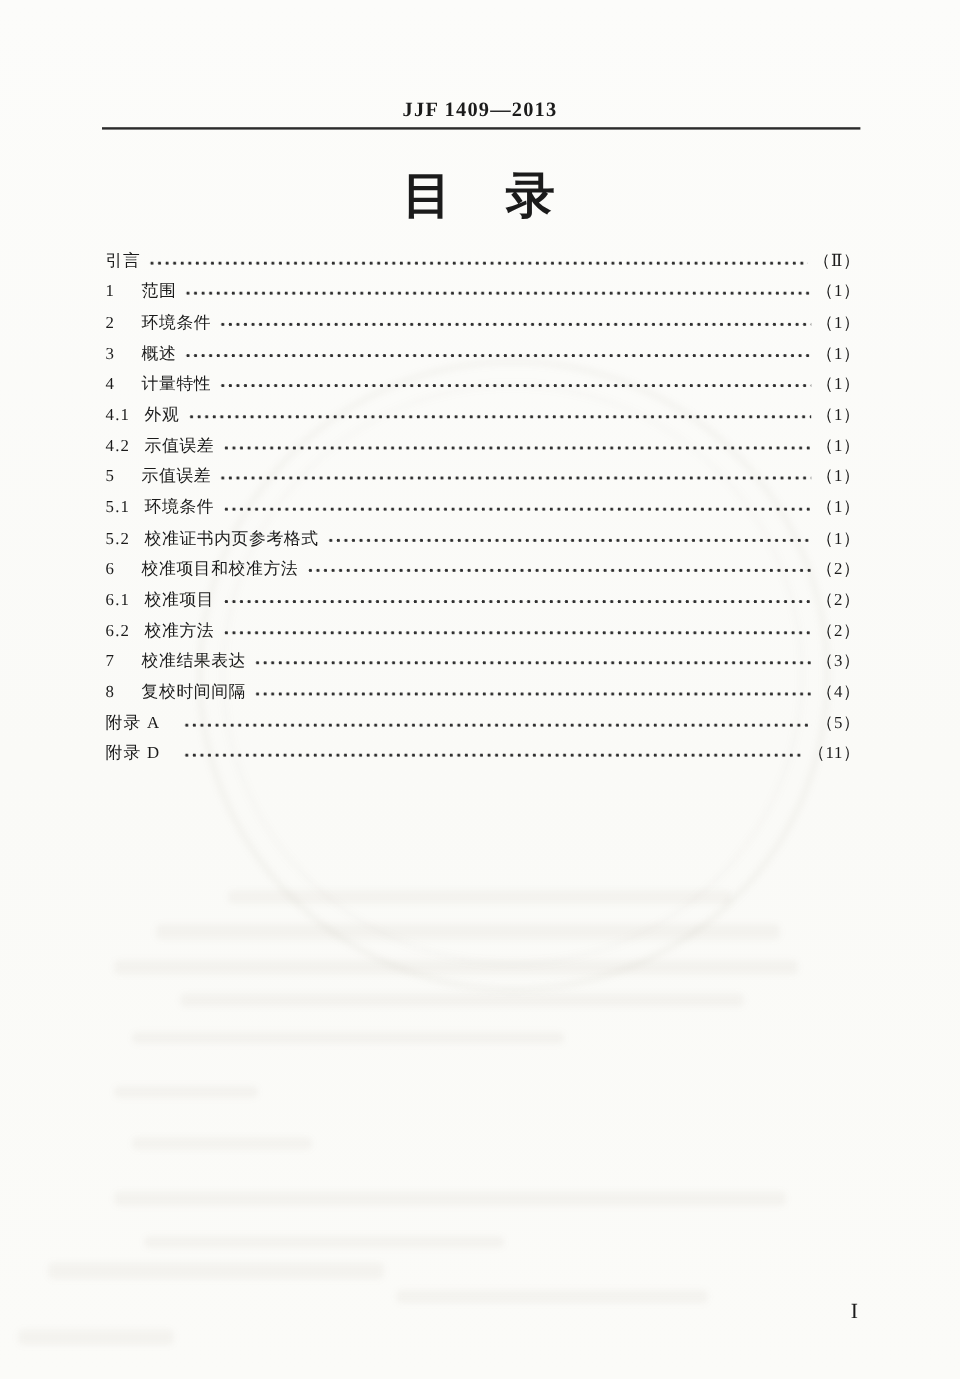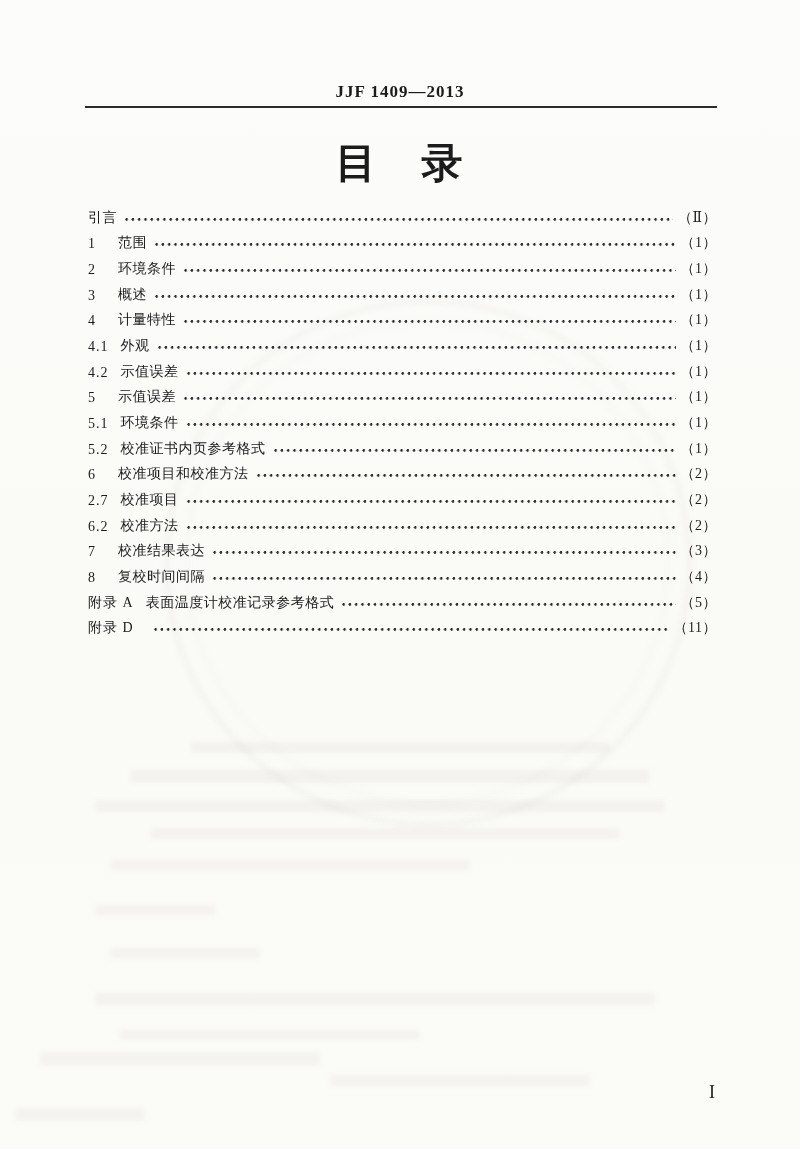--- a/index.html
+++ b/index.html
@@ -188,21 +188,21 @@
       <span class="toc-leader"></span>
       <span class="toc-page">（1）</span>
     </div>
       <div class="toc-row">
       <span class="toc-num w1">6</span>
       <span class="toc-title">校准项目和校准方法</span>
       <span class="toc-leader"></span>
       <span class="toc-page">（2）</span>
     </div>
       <div class="toc-row">
-      <span class="toc-num">2.7</span>
+      <span class="toc-num">6.1</span>
       <span class="toc-title">校准项目</span>
       <span class="toc-leader"></span>
       <span class="toc-page">（2）</span>
     </div>
       <div class="toc-row">
       <span class="toc-num">6.2</span>
       <span class="toc-title">校准方法</span>
       <span class="toc-leader"></span>
       <span class="toc-page">（2）</span>
     </div>
@@ -213,21 +213,20 @@
       <span class="toc-page">（3）</span>
     </div>
       <div class="toc-row">
       <span class="toc-num w1">8</span>
       <span class="toc-title">复校时间间隔</span>
       <span class="toc-leader"></span>
       <span class="toc-page">（4）</span>
     </div>
       <div class="toc-row">
       <span class="toc-num">附录 A</span>
-      <span class="toc-title">表面温度计校准记录参考格式</span>
       <span class="toc-leader"></span>
       <span class="toc-page">（5）</span>
     </div>
       <div class="toc-row">
       <span class="toc-num">附录 D</span>
       <span class="toc-leader"></span>
       <span class="toc-page">（11）</span>
     </div>
     </div>
 

